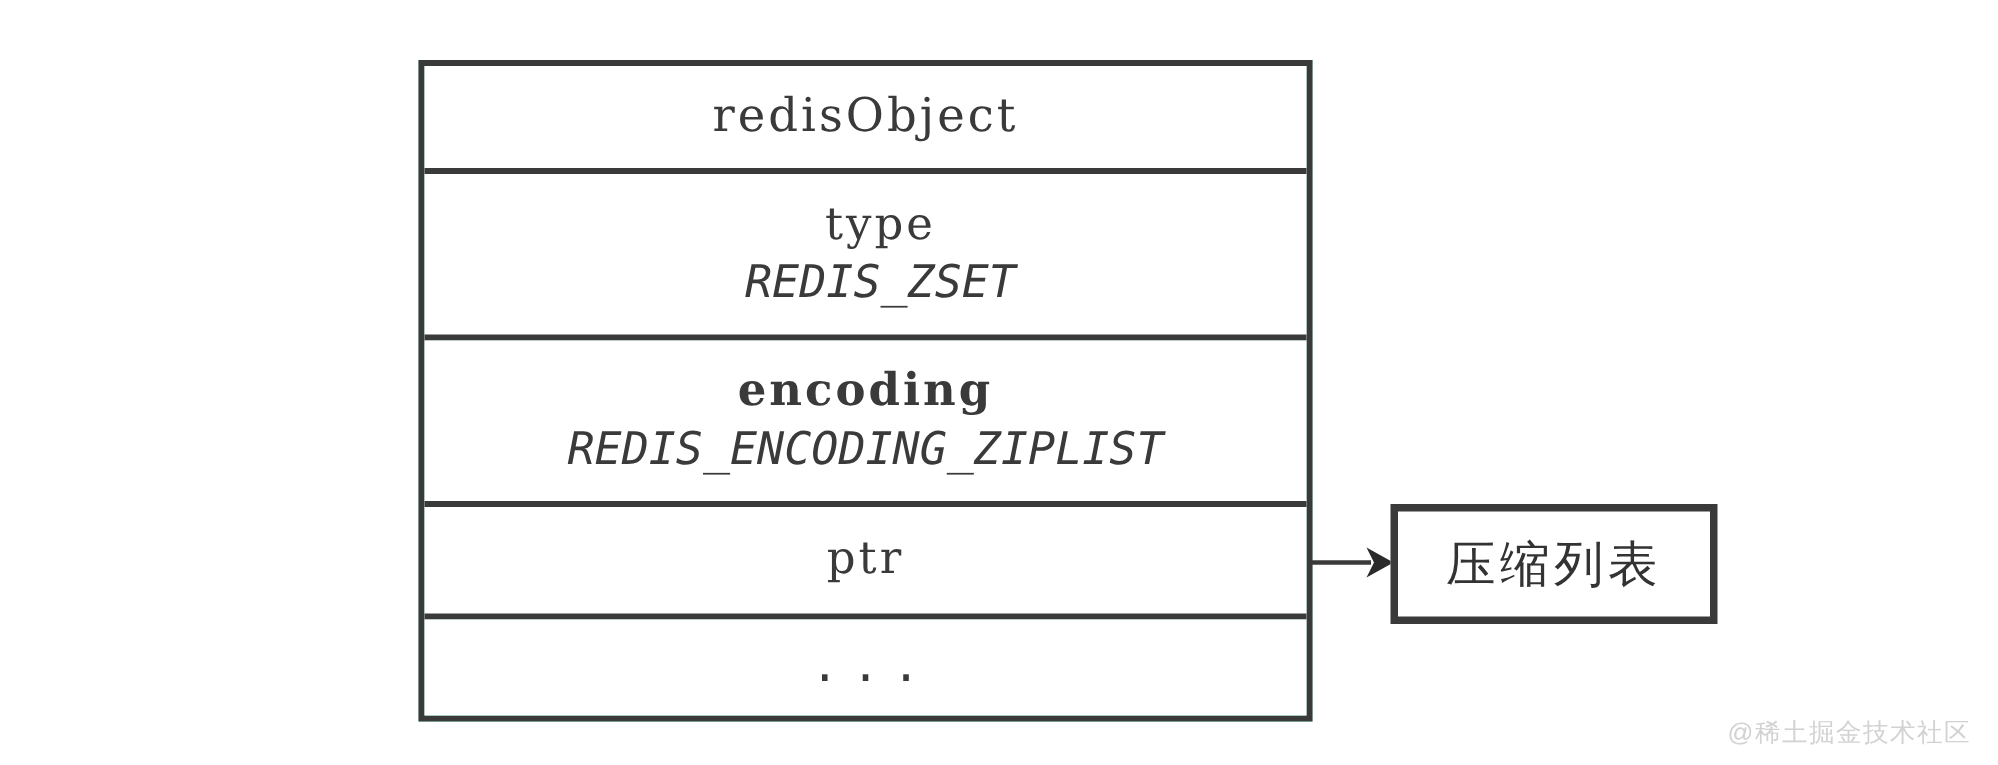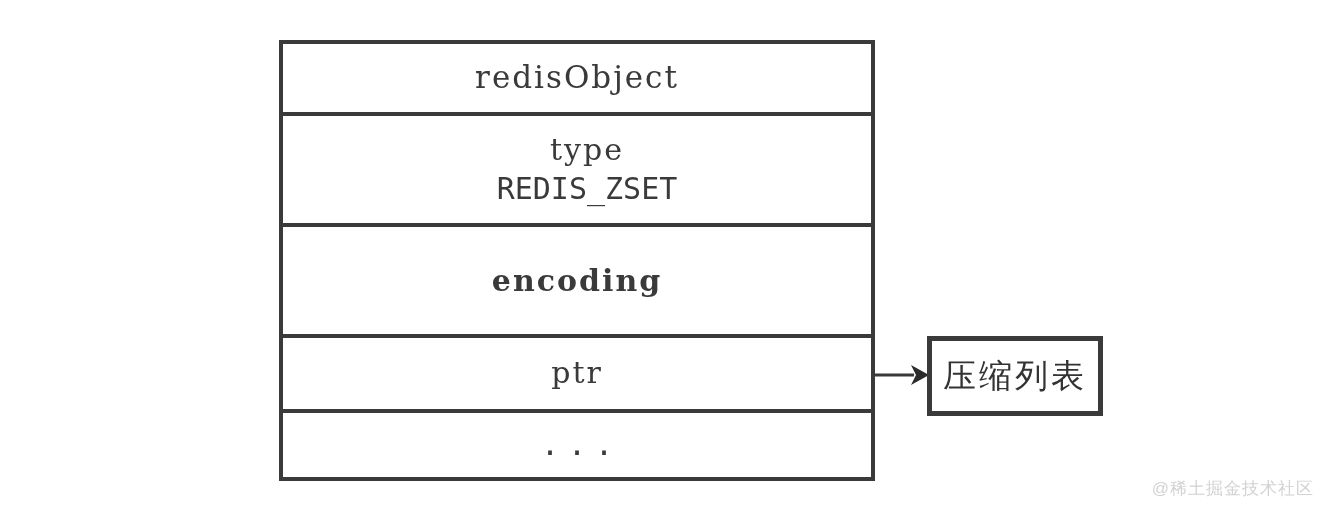--- a/index.html
+++ b/index.html
@@ -56,20 +56,21 @@
     font-size: 30px;
     line-height: 1.28;
     letter-spacing: 2.0px;
     color: #3a3a3a;
     white-space: pre;
     text-align: center;
   }
   .row-line.mono {
     font-family: "DejaVu Sans Mono", "Liberation Mono", monospace;
     letter-spacing: 0px;
+    font-style: italic;
   }
   #title-text   { font-size: 31px; }
   #type-name    { font-size: 30px; }
   #type-value   { font-size: 30px; }
   #enc-name     { font-size: 30px; font-weight: bold; }
   #enc-value    { font-size: 30px; }
   #ptr-text     { font-size: 30px; }
 
   .ellipsis-dots {
     font-family: "DejaVu Sans Mono", "Liberation Mono", monospace;
@@ -87,21 +88,21 @@
     top: 358px;
     width: 58px;
     height: 34px;
   }
 
   
   #ziplist-box {
     position: absolute;
     left: 927px;
     top: 336px;
-    width: 176px;
+    width: 218px;
     height: 80px;
     box-sizing: border-box;
     border: 5px solid #3a3a3a;
     background: #ffffff;
     display: flex;
     align-items: center;
     justify-content: center;
   }
   #ziplist-label {
     font-family: "DejaVu Sans", "Liberation Sans", sans-serif;
@@ -133,20 +134,21 @@
     <div class="row-line" id="title-text">redisObject</div>
   </div>
 
   <div class="struct-row" id="row-type">
     <div class="row-line" id="type-name">type</div>
     <div class="row-line mono" id="type-value">REDIS_ZSET</div>
   </div>
 
   <div class="struct-row" id="row-encoding">
     <div class="row-line" id="enc-name">encoding</div>
+    <div class="row-line mono" id="enc-value">REDIS_ENCODING_ZIPLIST</div>
   </div>
 
   <div class="struct-row" id="row-ptr">
     <div class="row-line" id="ptr-text">ptr</div>
   </div>
 
   <div class="struct-row" id="row-ellipsis">
     <div class="ellipsis-dots">...</div>
   </div>
 

